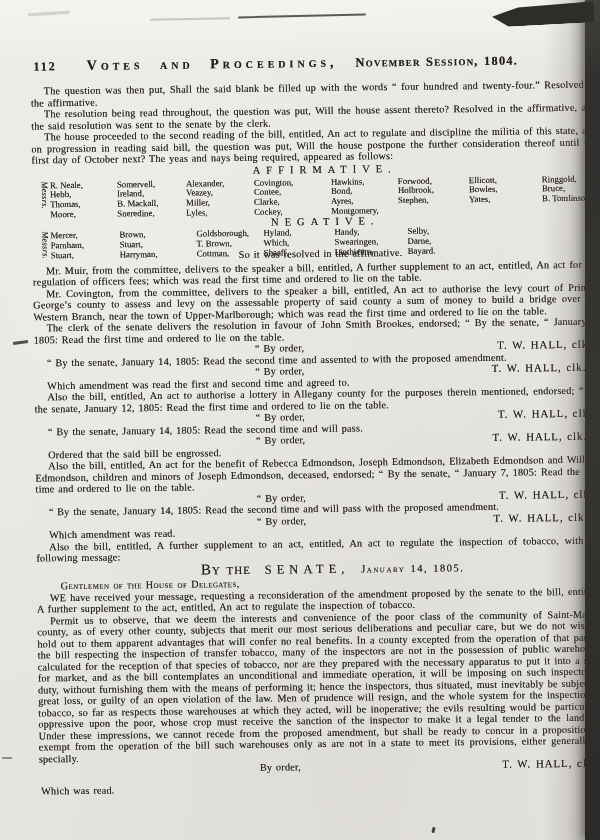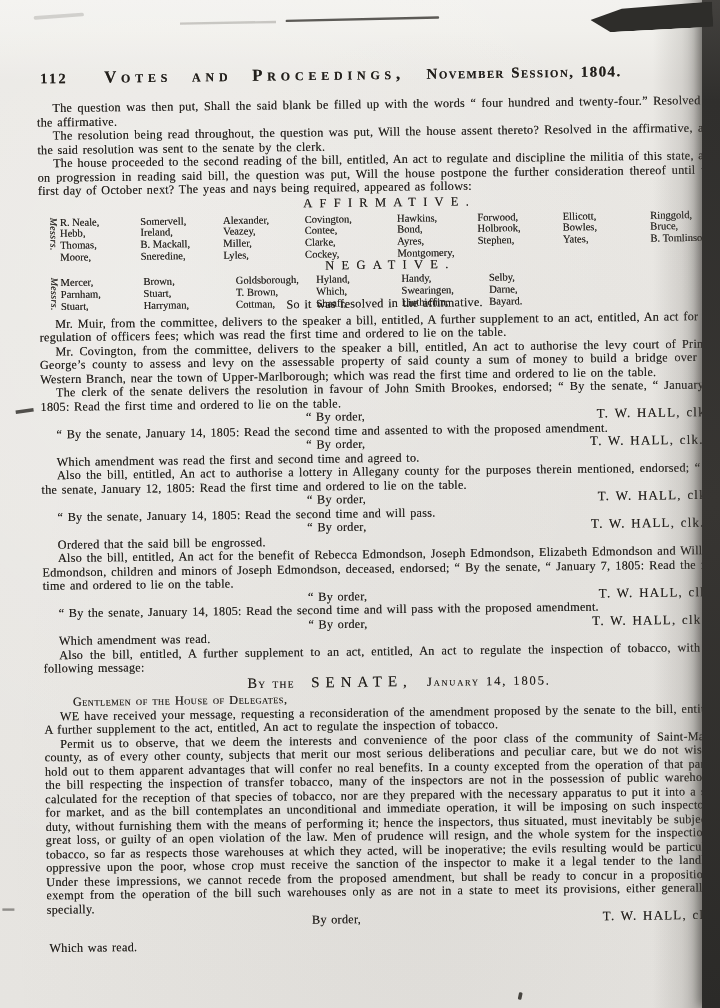--- a/index.html
+++ b/index.html
@@ -53,21 +53,21 @@
   .c5{width:67px}.c6{width:71px}.c7{width:73px}.c8{width:auto}
   .messrs{margin-left:7px;width:11px;writing-mode:vertical-rl;text-orientation:sideways;
     font-style:italic;font-size:8.3px;line-height:11px;letter-spacing:0.3px;}
   .resolved{position:absolute;left:206px;bottom:-1px;font-size:10.2px;letter-spacing:0.2px;word-spacing:1px;white-space:nowrap;}
 
   .orderline{display:flex;justify-content:space-between;align-items:baseline;
     padding-left:221px;line-height:11.5px;}
   .sig{font-size:10.8px;letter-spacing:1px;white-space:nowrap;padding-right:8px;}
 
   .senate-heading{text-align:center;text-indent:26px;line-height:12.5px;margin:1px 0;white-space:nowrap;}
-  .sh-by{font-variant:small-caps;font-size:12px;letter-spacing:1px;}
+  .sh-by{font-variant:small-caps;font-size:15px;letter-spacing:1px;}
   .sh-senate{font-size:12.5px;letter-spacing:5px;margin:0 8px 0 10px;}
   .sh-date{font-variant:small-caps;font-size:10.5px;letter-spacing:1.5px;}
   .salutation{font-variant:small-caps;text-indent:24px;letter-spacing:0.4px;}
   .closing{margin-top:9px;text-indent:2px;text-align:left;}
 </style>
 </head>
 <body>
 
 <div class="scan">
 

